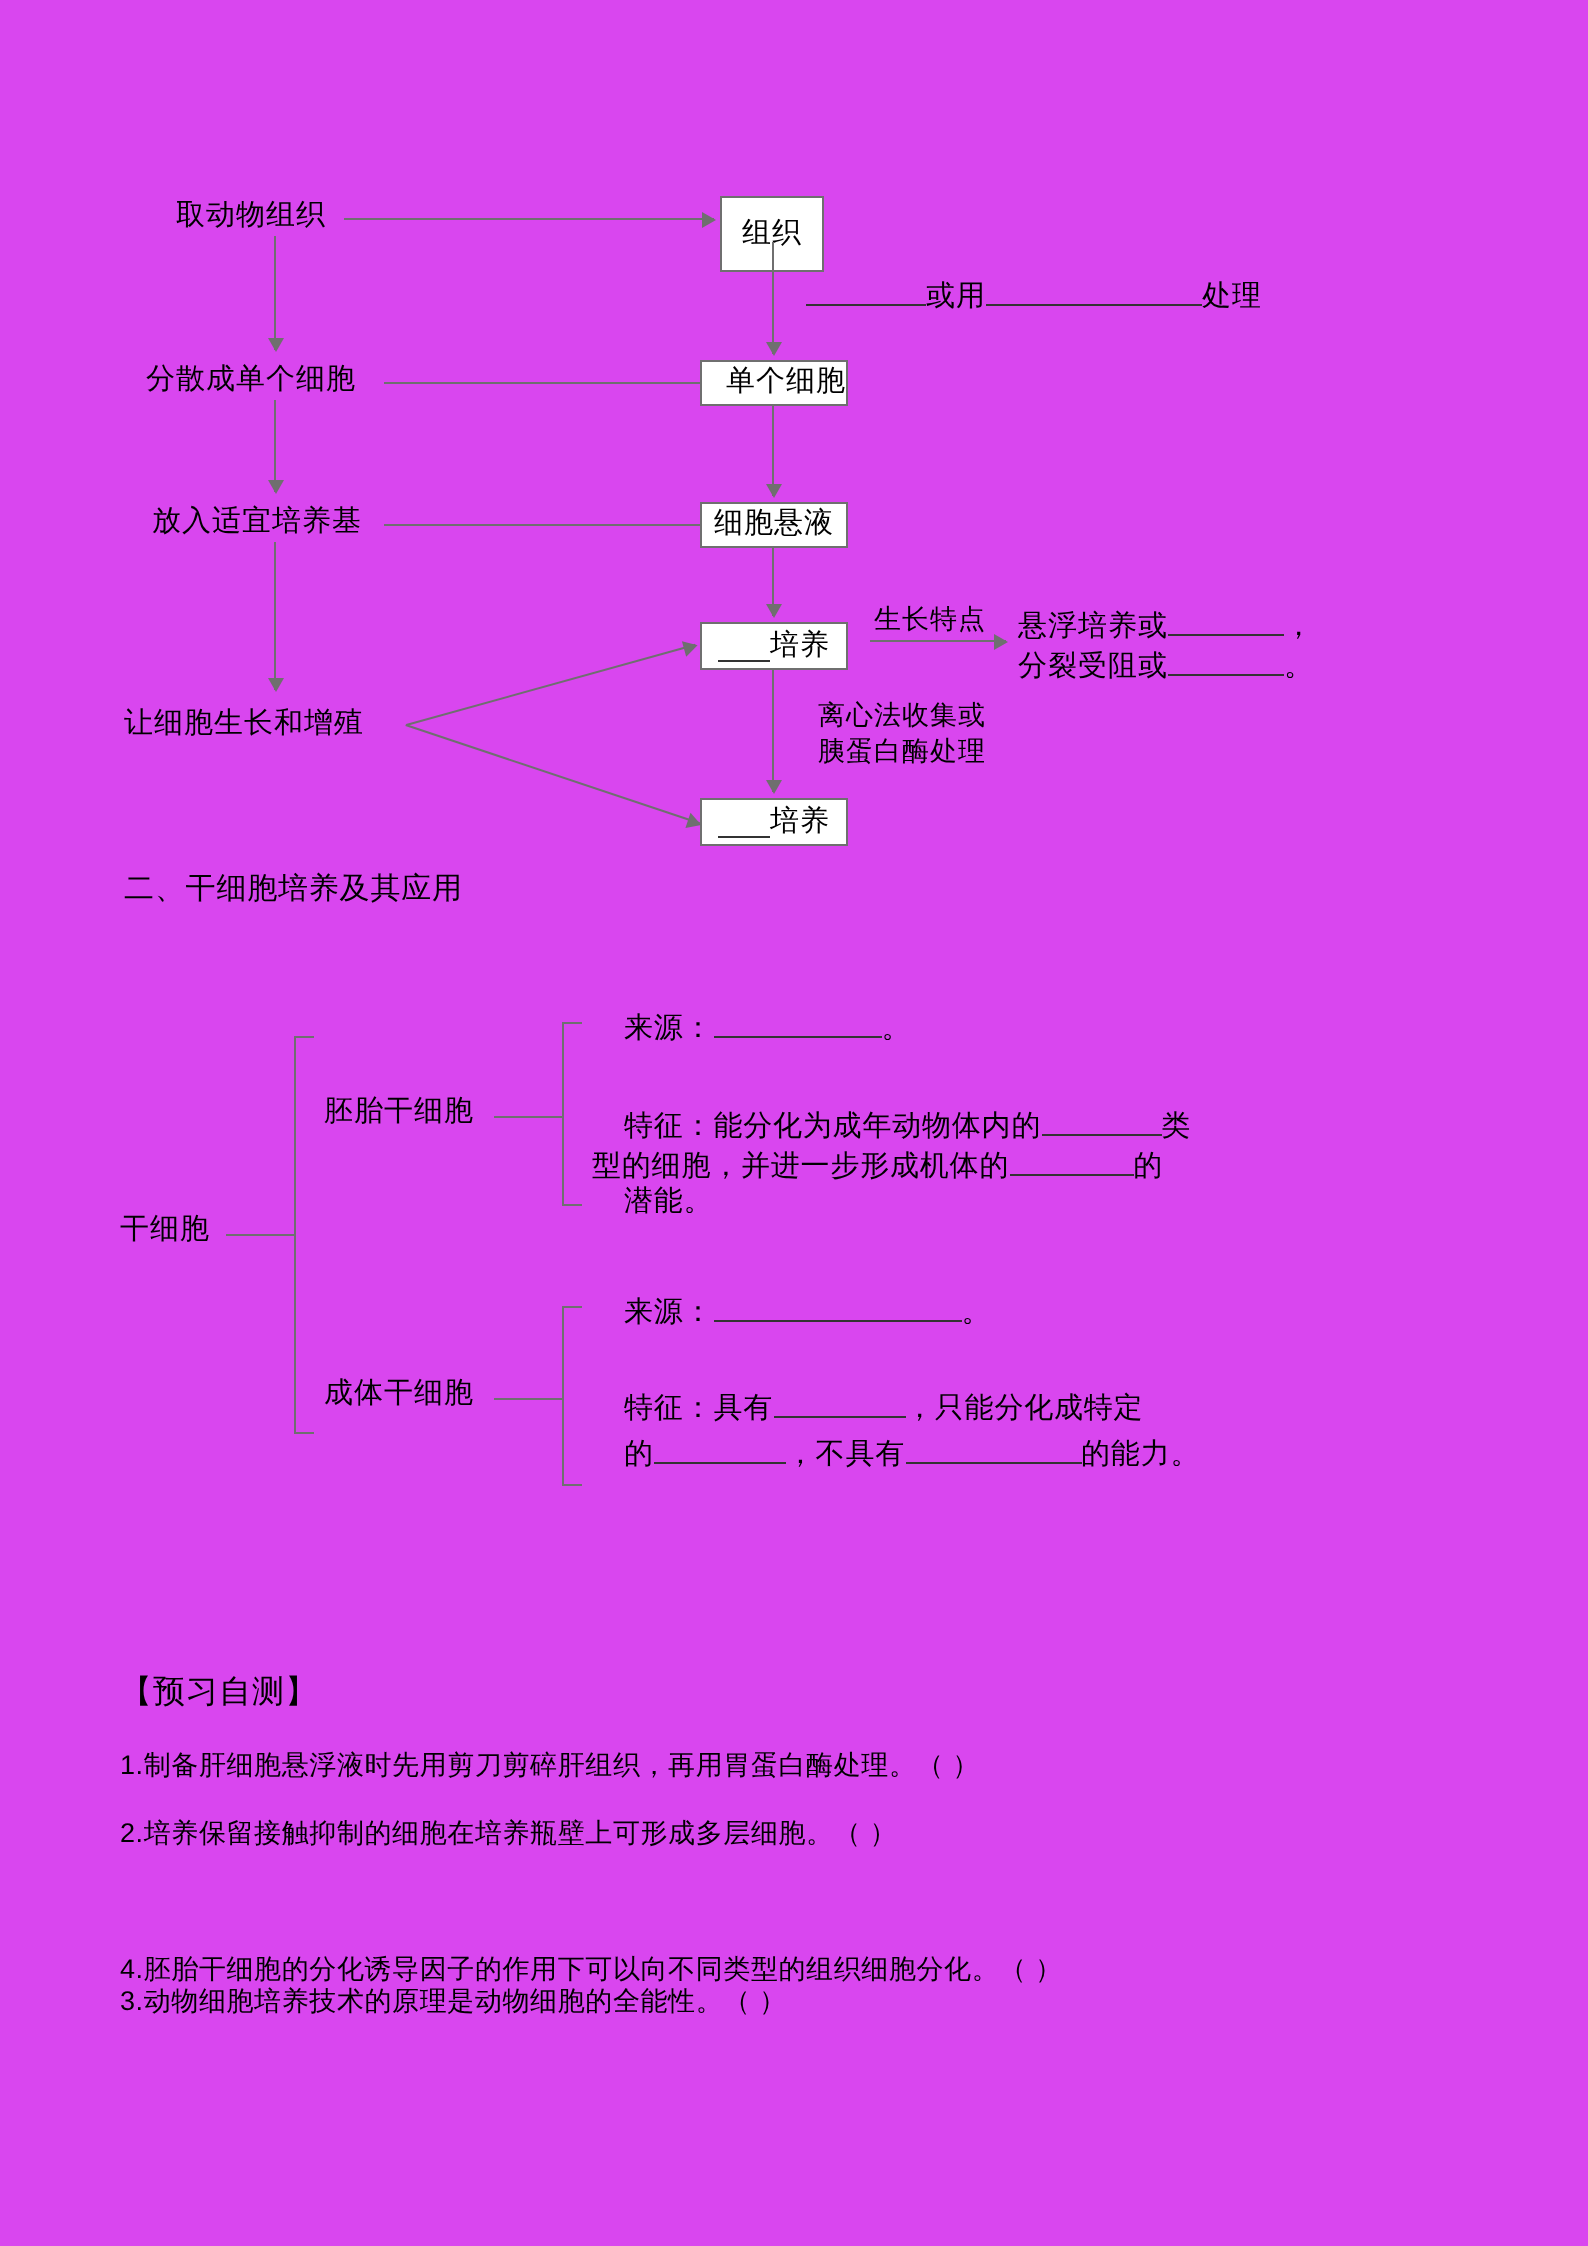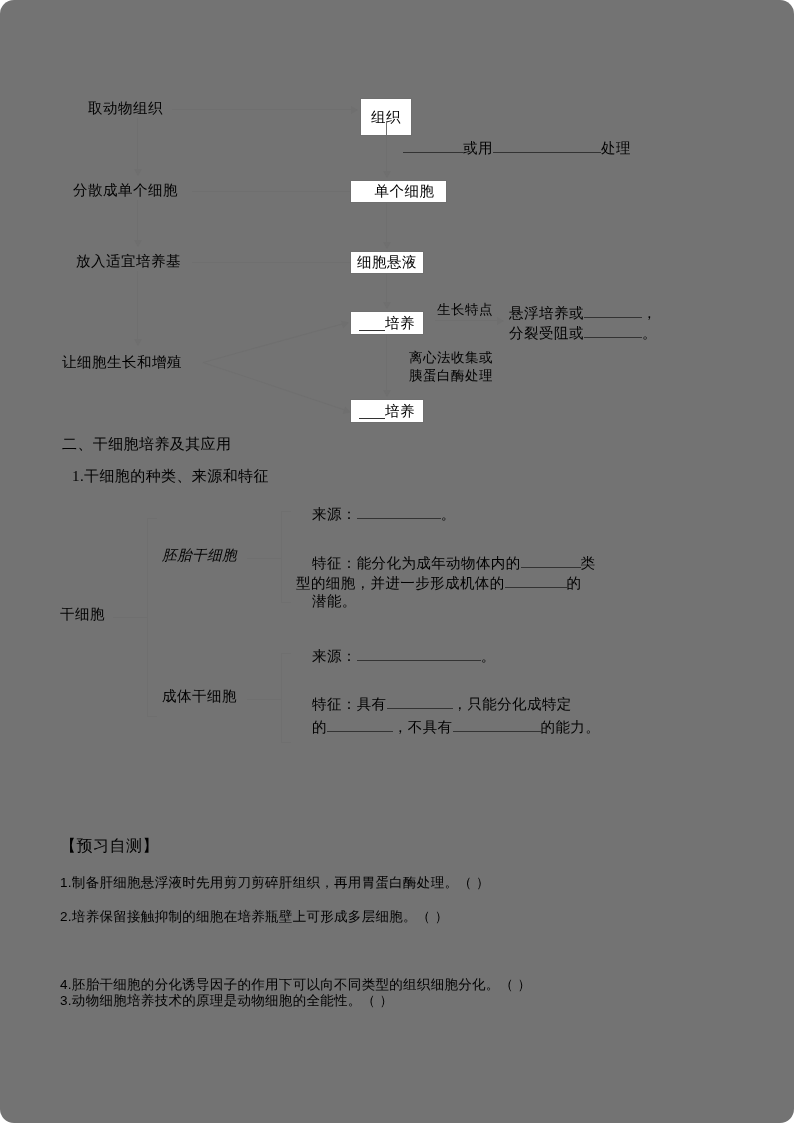--- a/index.html
+++ b/index.html
@@ -8,23 +8,22 @@
     background: #ffffff;
   }
   body {
     font-family: "Liberation Serif", "DejaVu Serif", serif;
     color: #000000;
   }
   #page {
     position: relative;
     width: 794px;
     height: 1123px;
-    background: #737373;
+    background: #d946ef;
     overflow: hidden;
-    border-radius: 14px;
   }
 
   
   .abs { position: absolute; }
 
   
   .fc-label {
     position: absolute;
     font-size: 14.5px;
     line-height: 1.25;
@@ -165,21 +164,21 @@
 
     <div class="vline arr-down" style="left:137px;top:118px;height:57px;"></div>
     <div class="vline arr-down" style="left:137px;top:200px;height:46px;"></div>
     <div class="vline arr-down" style="left:137px;top:271px;height:74px;"></div>
 
     <div class="hline arr-right" style="left:172px;top:109px;width:185px;"></div>
     <div class="hline arr-right" style="left:192px;top:191px;width:165px;"></div>
     <div class="hline arr-right" style="left:192px;top:262px;width:165px;"></div>
 
     <div class="fc-box" style="left:360px;top:98px;width:52px;height:38px;">组织</div>
-    <div class="fc-box" style="left:350px;top:180px;width:97px;height:23px;padding-left:12px;">单个细胞</div>
+    <div class="fc-box" style="left:350px;top:180px;width:74px;height:23px;padding-left:12px;">单个细胞</div>
     <div class="fc-box" style="left:350px;top:251px;width:74px;height:23px;">细胞悬液</div>
 
     <div class="fc-box" style="left:350px;top:311px;width:74px;height:24px;">
       <span class="blank" style="width:26px;"></span>
         <span>培养</span>
     </div>
 
     <div class="fc-box" style="left:350px;top:399px;width:74px;height:24px;">
       <span class="blank" style="width:26px;"></span>
         <span>培养</span>
@@ -205,31 +204,30 @@
     </div>
 
     <div class="fc-label" style="left:409px;top:350px;font-size:13.5px;">离心法收集或</div>
     <div class="fc-label" style="left:409px;top:368px;font-size:13.5px;">胰蛋白酶处理</div>
 
     <div class="diag arrow" style="left:203px;top:362px;width:150px;transform:rotate(-15.5deg);"></div>
     <div class="diag arrow" style="left:203px;top:362px;width:155px;transform:rotate(18.5deg);"></div>
   </div>
 
   <div class="heading" style="left:62px;top:435px;">二、干细胞培养及其应用</div>
-  <div class="heading" style="left:72px;top:467px;">1.干细胞的种类、来源和特征</div>
 
   <div class="abs" style="left:0;top:495px;width:794px;height:260px;">
 
     <div class="tree-label" style="left:60px;top:110px;">干细胞</div>
 
     <div class="hline" style="left:113px;top:122px;width:34px;background:#6f6f6f;"></div>
 
     <div class="brk" style="left:147px;top:23px;height:199px;"></div>
 
-    <div class="tree-label" style="left:162px;top:51px;font-style:italic;">胚胎干细胞</div>
+    <div class="tree-label" style="left:162px;top:51px;">胚胎干细胞</div>
     <div class="hline" style="left:247px;top:63px;width:34px;"></div>
     <div class="brk" style="left:281px;top:16px;height:92px;"></div>
 
     <div class="tree-text" style="left:312px;top:8px;">
       <span>来源：</span><span class="blank" style="width:84px;"></span><span>。</span>
     </div>
 
     <div class="tree-text" style="left:312px;top:57px;">
       <span>特征：能分化为成年动物体内的</span><span class="blank" style="width:60px;"></span><span>类</span>
     </div>

